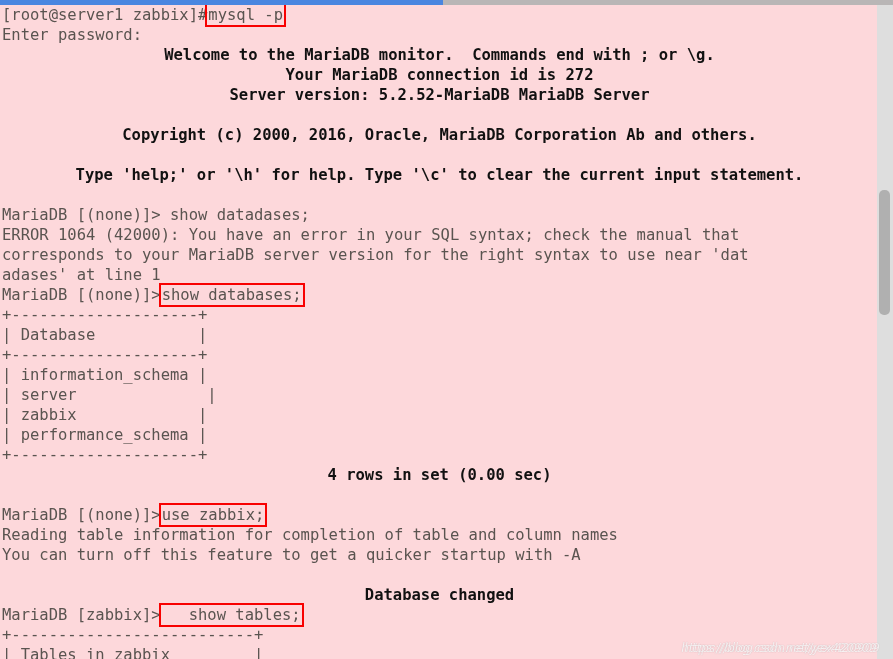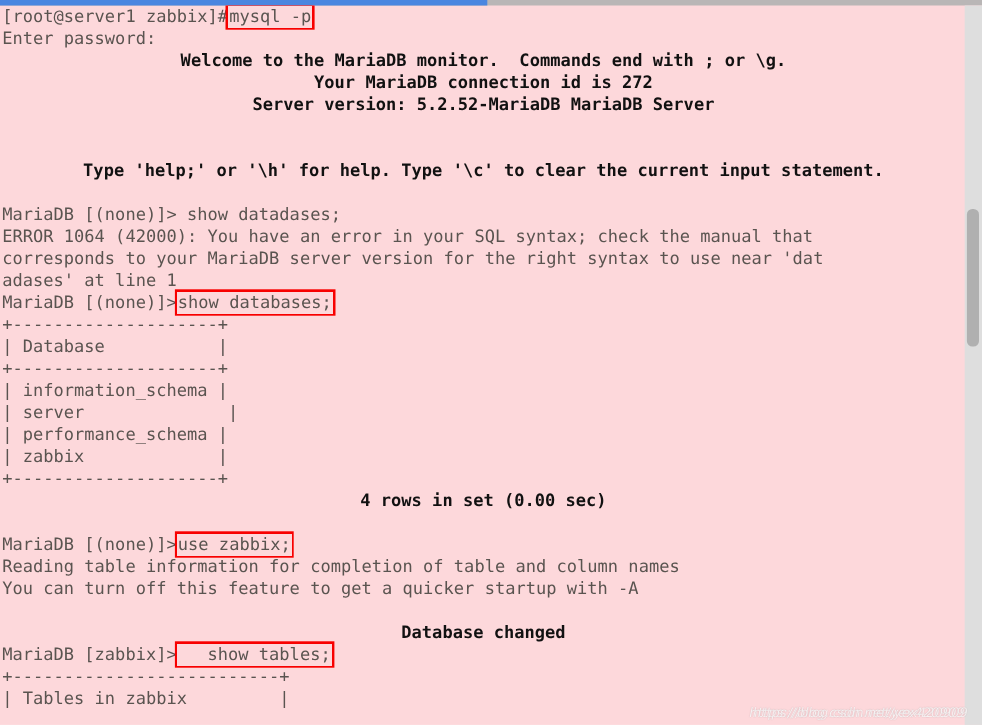--- a/index.html
+++ b/index.html
@@ -114,35 +114,36 @@
   <div id="top-hairline"></div>
   <div id="progress-bar" style="background: rgb(74, 134, 224); width: 443px;"></div>
 
   <div id="terminal">
       <div class="line"><span>[root@server1 zabbix]#</span><span class="hl" style="box-shadow: rgb(248, 0, 0) 0px 0px 0px 2px;">mysql -p</span></div>
       <div class="line">Enter password:</div>
       <div class="line bold">Welcome to the MariaDB monitor.  Commands end with ; or \g.</div>
       <div class="line bold">Your MariaDB connection id is 272</div>
       <div class="line bold">Server version: 5.2.52-MariaDB MariaDB Server</div>
       <div class="line blank">&nbsp;</div>
+      <div class="line bold">Copyright (c) 2000, 2016, Oracle, MariaDB Corporation Ab and others.</div>
       <div class="line blank">&nbsp;</div>
       <div class="line bold">Type 'help;' or '\h' for help. Type '\c' to clear the current input statement.</div>
       <div class="line blank">&nbsp;</div>
       <div class="line">MariaDB [(none)]&gt; show datadases;</div>
       <div class="line">ERROR 1064 (42000): You have an error in your SQL syntax; check the manual that</div>
       <div class="line">corresponds to your MariaDB server version for the right syntax to use near 'dat</div>
       <div class="line">adases' at line 1</div>
       <div class="line"><span>MariaDB [(none)]&gt;</span><span class="hl" style="box-shadow: rgb(248, 0, 0) 0px 0px 0px 2px;">show databases;</span></div>
       <div class="line">+--------------------+</div>
       <div class="line">| Database           |</div>
       <div class="line">+--------------------+</div>
       <div class="line">| information_schema |</div>
       <div class="line">| server              |</div>
+      <div class="line">| zabbix             |</div>
       <div class="line">| performance_schema |</div>
-      <div class="line">| zabbix             |</div>
       <div class="line">+--------------------+</div>
       <div class="line bold">4 rows in set (0.00 sec)</div>
       <div class="line blank">&nbsp;</div>
       <div class="line"><span>MariaDB [(none)]&gt;</span><span class="hl" style="box-shadow: rgb(248, 0, 0) 0px 0px 0px 2px; text-align: right;">use zabbix;</span></div>
       <div class="line">Reading table information for completion of table and column names</div>
       <div class="line">You can turn off this feature to get a quicker startup with -A</div>
       <div class="line blank">&nbsp;</div>
       <div class="line bold">Database changed</div>
       <div class="line"><span>MariaDB [zabbix]&gt;</span><span class="hl" style="box-shadow: rgb(248, 0, 0) 0px 0px 0px 2px; padding-left: 28px;">show tables;</span></div>
       <div class="line">+--------------------------+</div>

